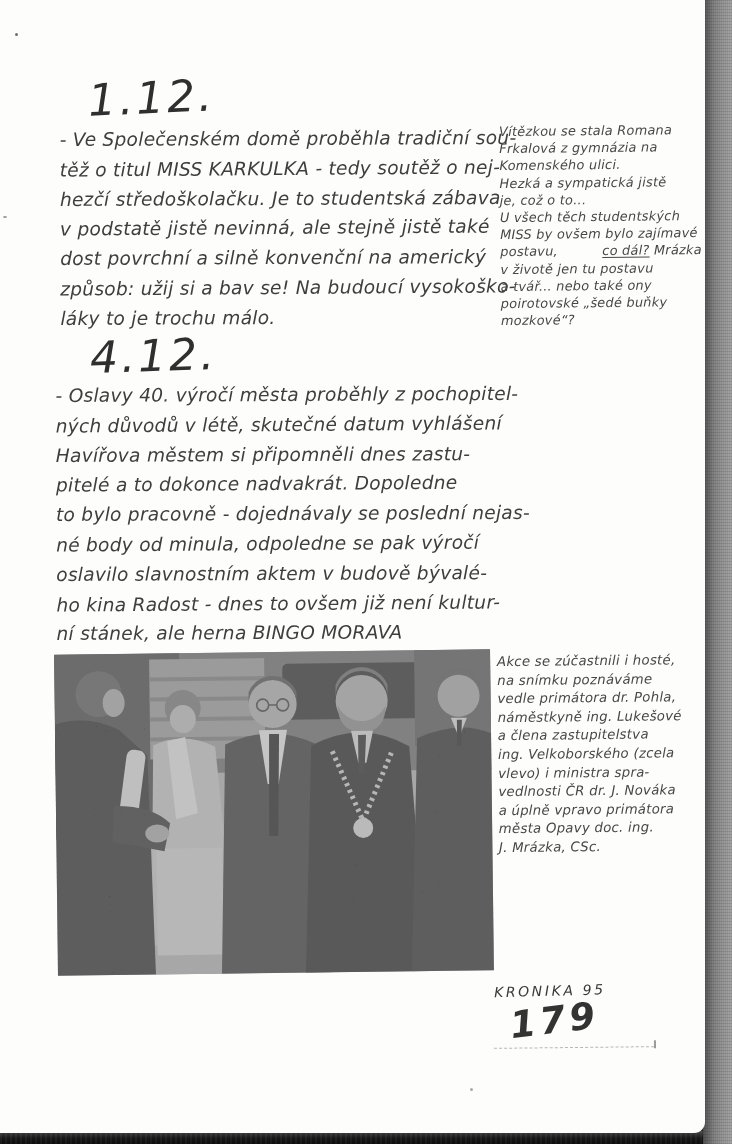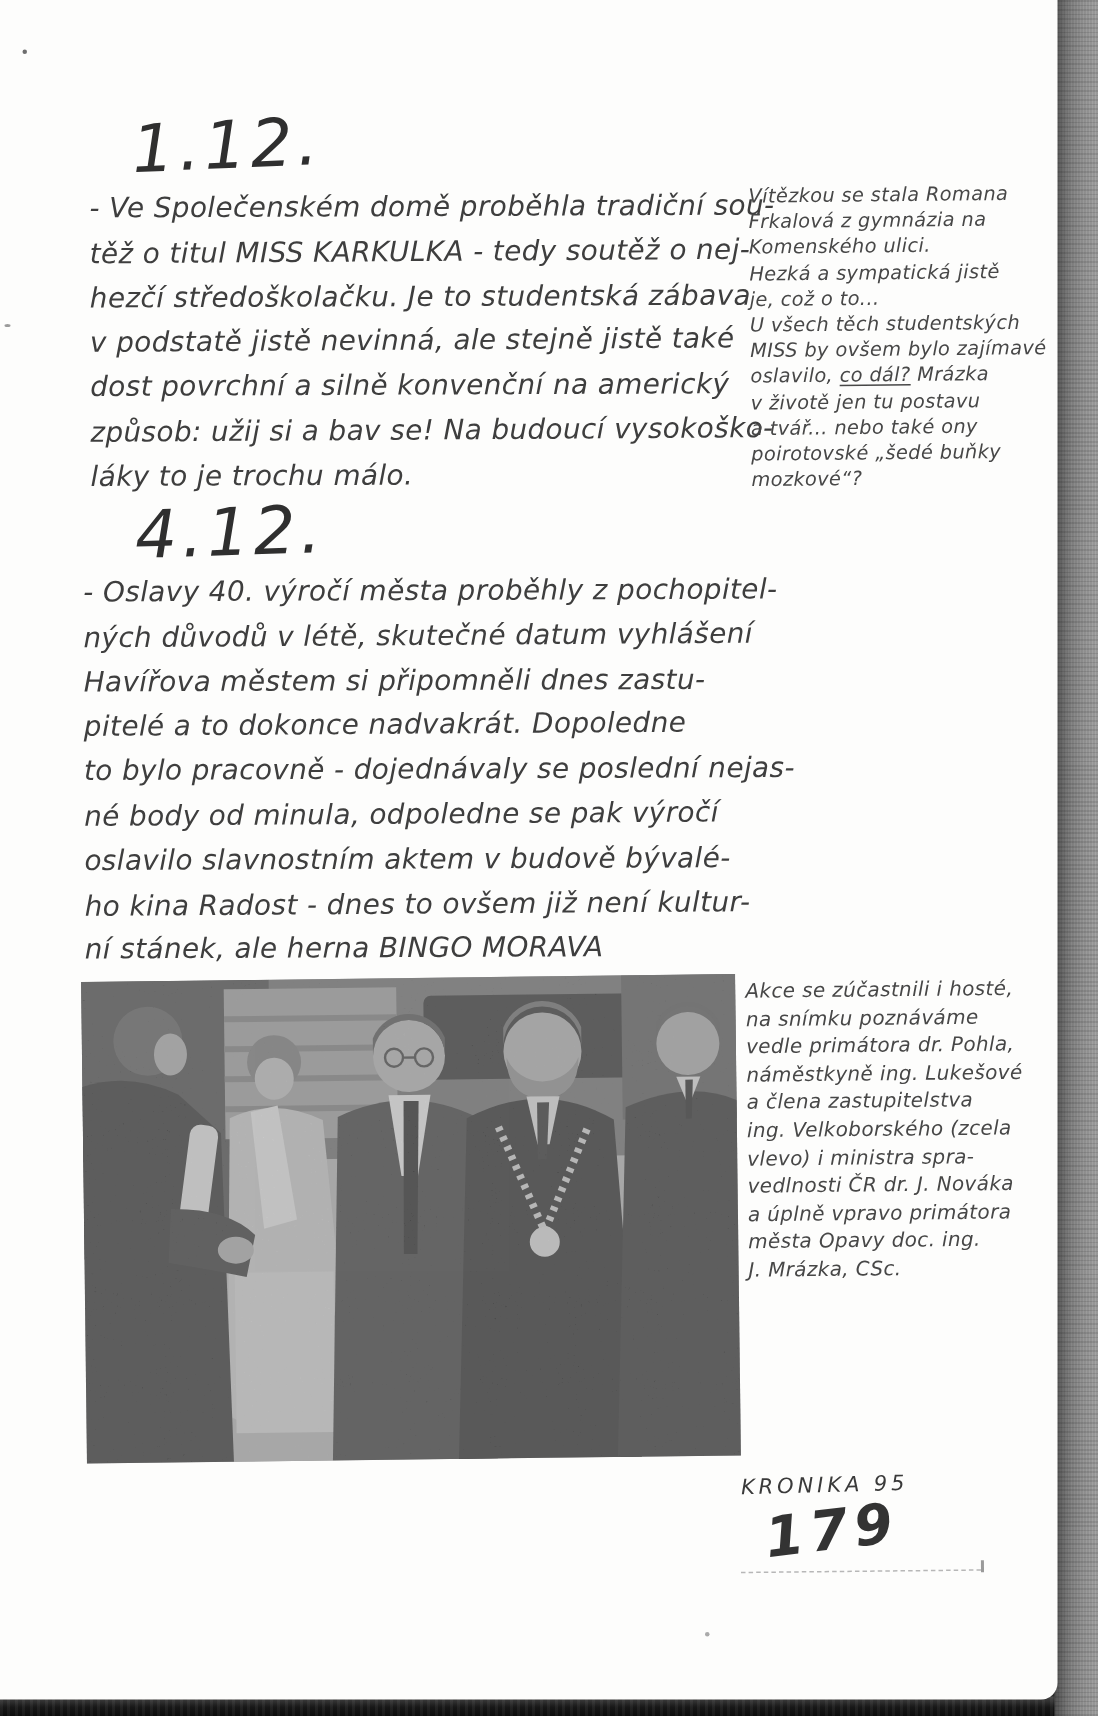--- a/index.html
+++ b/index.html
@@ -32,21 +32,21 @@
     position:absolute;font-size:44px;font-style:italic;color:#2f2f2f;
     letter-spacing:3px;transform:rotate(-2.5deg);
   }
   .para{position:absolute;font-size:18.6px;line-height:29.8px;transform:rotate(-.25deg);}
   .para .hl{white-space:nowrap;}
   .para .hl:nth-child(2n){transform:rotate(-.15deg);}
   .note{position:absolute;font-size:12.9px;transform:rotate(-.6deg);color:#474747;}
   .note .hl{white-space:nowrap;}
   .note-1{line-height:17.2px;}
   .note-2{line-height:18.6px;font-size:13.3px;}
-  .u{text-decoration:underline;text-underline-offset:2px;}
+  .u{text-decoration:underline;text-underline-offset:2px;margin-left:40px;}
   
   .photo{
     position:absolute;left:56px;top:652px;width:436px;height:321px;margin:0;
     transform:rotate(-.7deg);overflow:hidden;background:#9a9a9a;
   }
   .photo svg{display:block;}
   
   .stamp{position:absolute;left:494px;top:982px;width:168px;}
   .stamp-label{
     font-size:14px;font-style:italic;color:#3a3a3a;letter-spacing:2.6px;
@@ -82,21 +82,21 @@
   </div>
 
   <aside class="note note-1 hand" style="left:500px;top:122px;width:205px;">
     <div class="hl">Vítězkou se stala Romana</div>
     <div class="hl">Frkalová z gymnázia na</div>
     <div class="hl">Komenského ulici.</div>
     <div class="hl">Hezká a sympatická jistě</div>
     <div class="hl">je, což o to...</div>
     <div class="hl">U všech těch studentských</div>
     <div class="hl">MISS by ovšem bylo zajímavé</div>
-    <div class="hl"><span>oslavilo, </span><span class="u">co dál?</span><span> Mrázka</span></div>
+    <div class="hl"><span>postavu, </span><span class="u">co dál?</span><span> Mrázka</span></div>
     <div class="hl">v životě jen tu postavu</div>
     <div class="hl">a tvář... nebo také ony</div>
     <div class="hl">poirotovské „šedé buňky</div>
     <div class="hl">mozkové“?</div>
   </aside>
 
   <div class="date-heading hand" style="left:90px;top:330px;transform:rotate(-1.8deg);">4.12.</div>
   <div class="para hand" style="left:56px;top:380px;width:448px;">
     <div class="hl">- Oslavy 40. výročí města proběhly z pochopitel-</div>
     <div class="hl">ných důvodů v létě, skutečné datum vyhlášení</div>

